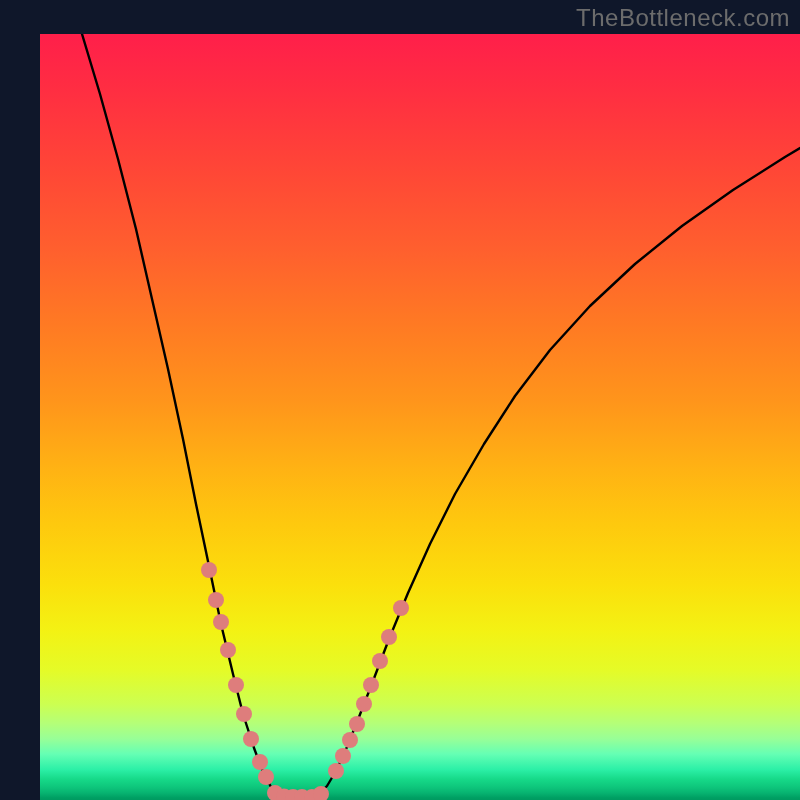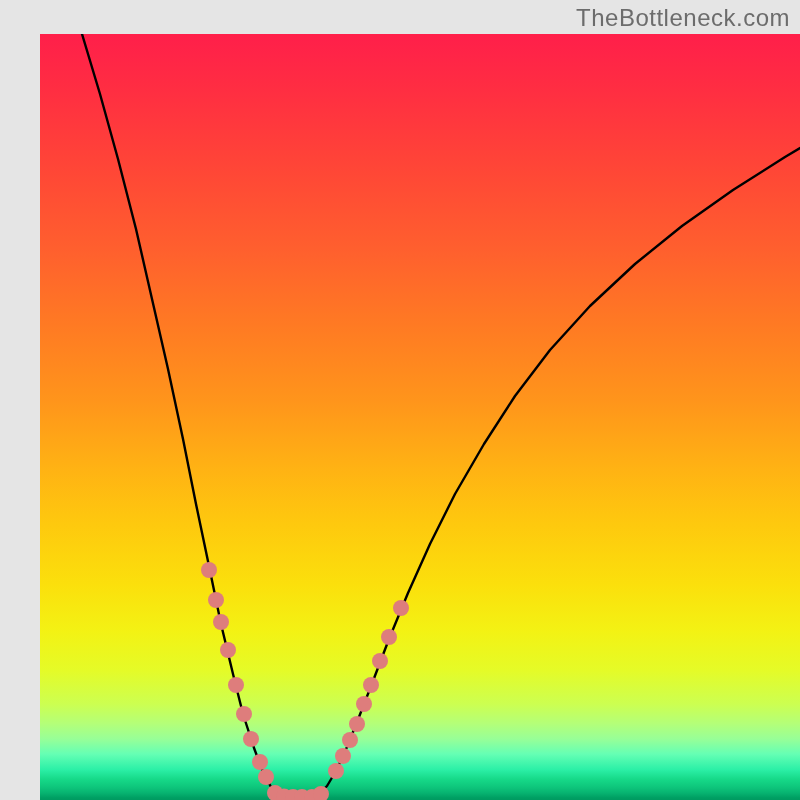--- a/index.html
+++ b/index.html
@@ -7,21 +7,21 @@
     padding: 0;
     width: 800px;
     height: 800px;
     background: #000;
     overflow: hidden;
   }
   .frame {
     position: relative;
     width: 800px;
     height: 800px;
-    background: #e5e5e5;
+    background: #0f172a;
   }
   .watermark {
     position: absolute;
     top: 4px;
     right: 10px;
     font-family: Arial, Helvetica, sans-serif;
     font-size: 24px;
     font-weight: 500;
     color: #6c6c6c;
     letter-spacing: 0.5px;

